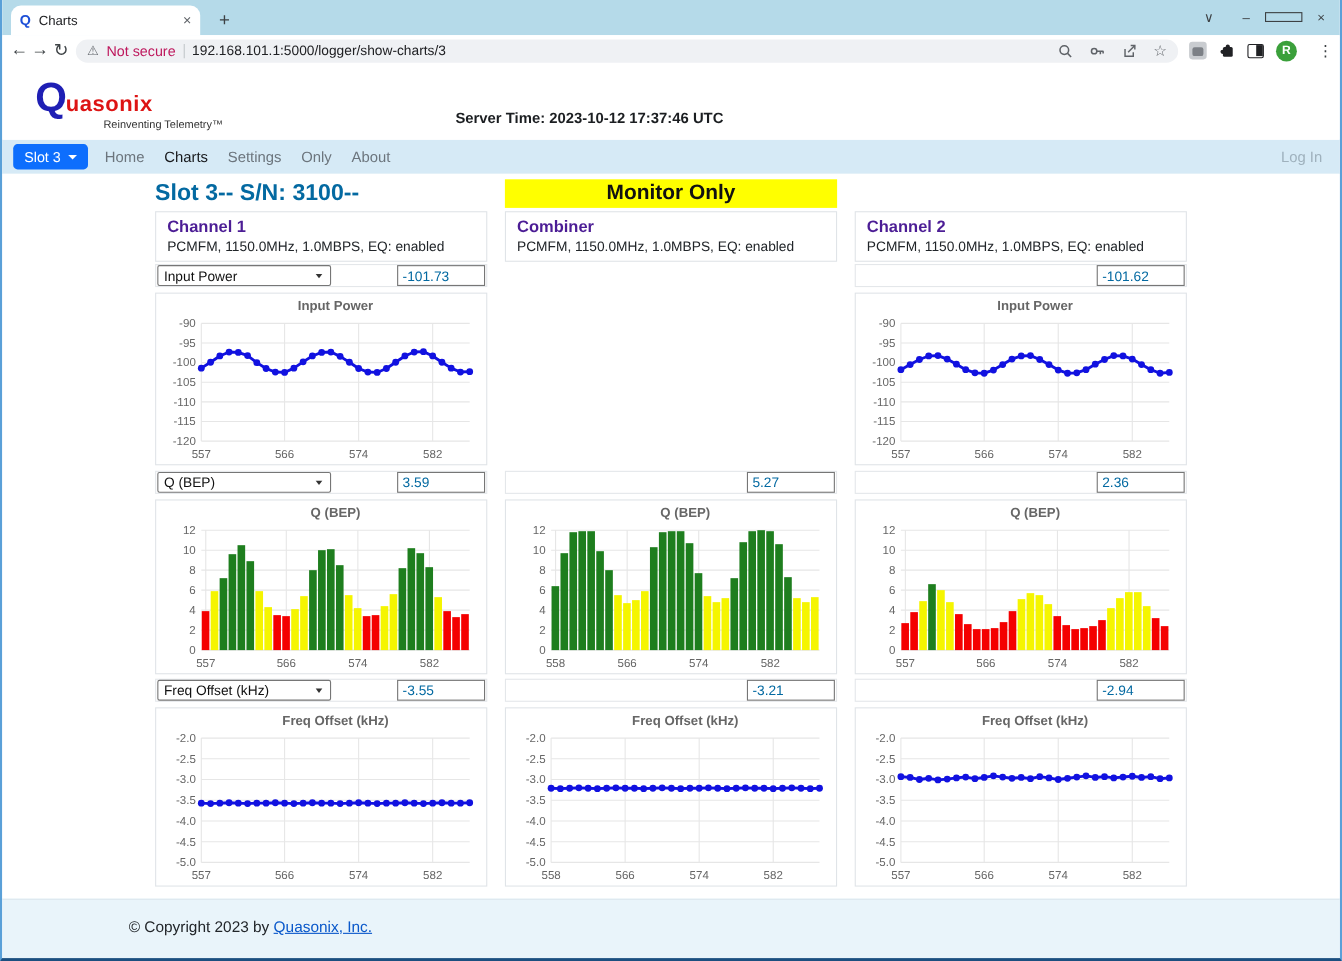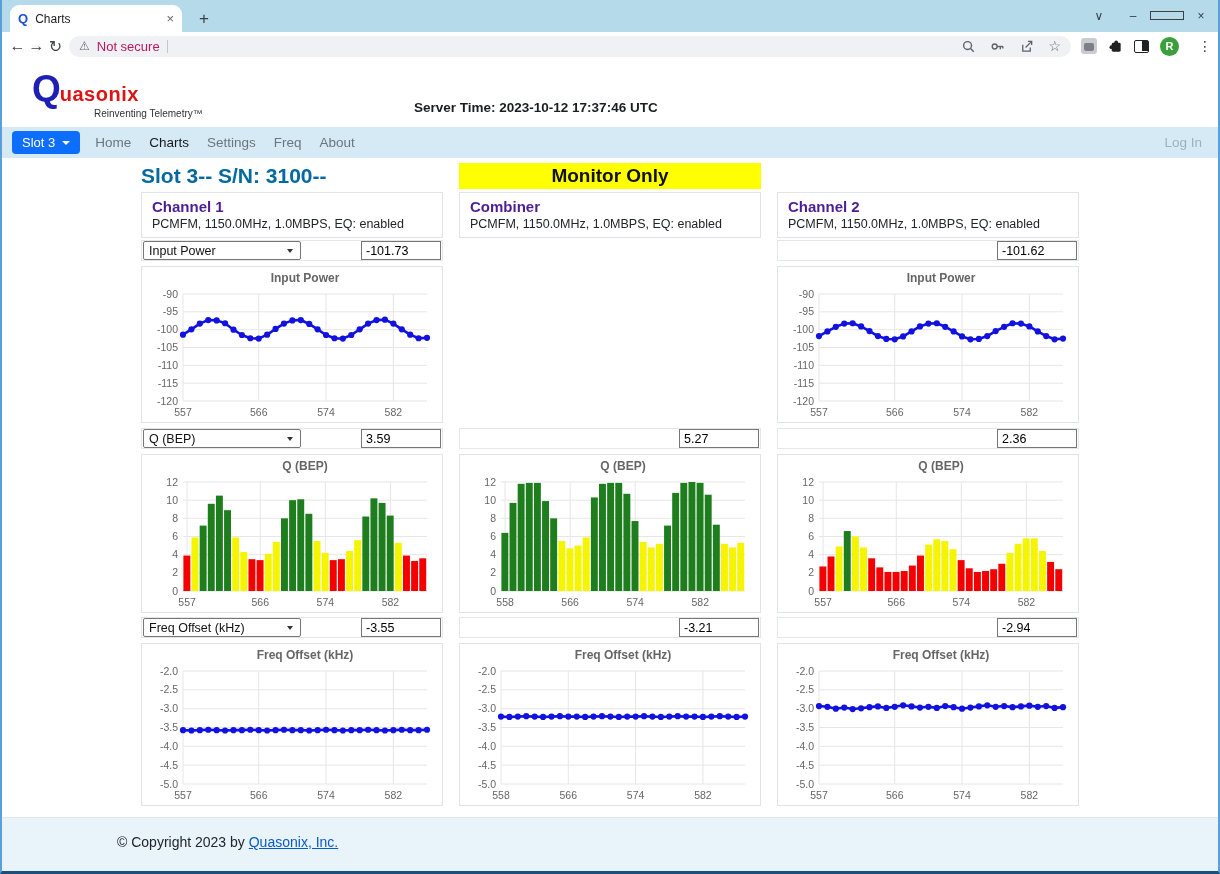--- a/index.html
+++ b/index.html
@@ -67,21 +67,21 @@
   .card { background:#fff; border:1px solid #e0e4e8; }
   .head { height:46px; margin-bottom:2px; }
   .chead { font-size:15px; font-weight:700; color:#4c1d95; padding:5px 10px 1px; }
   .csub { font-size:12.5px; color:#212529; padding:1px 10px; }
   .selrow { border:1px solid #e4e7ea; height:21px; margin-bottom:5px; display:flex; align-items:center;
             justify-content:space-between; padding:0 1px; background:#fff; }
   .selrow.noselect { justify-content:flex-end; }
   .fakeselect { width:158px; height:19px; border:1px solid #767676; border-radius:2px; background:#fff;
                 display:flex; align-items:center; font-size:12.5px; color:#111; padding:0 5px; justify-content:space-between; }
   .chev { width:0; height:0; border-left:3.5px solid transparent; border-right:3.5px solid transparent; border-top:4.5px solid #333; margin-right:2px; }
-  .valbox { width:80px; height:19px; border:1px solid #767676; background:#fff; font-size:12.5px; color:#000000;
+  .valbox { width:80px; height:19px; border:1px solid #767676; background:#fff; font-size:12.5px; color:#0369a1;
             padding:0 4px; font-family:"Liberation Sans",sans-serif; }
   .chartcard { margin-bottom:5px; padding:1px; }
   .chartcard.c1 { height:157px; }
   .chartcard.c2 { height:159px; margin-bottom:4px; }
   .chartcard.c3 { height:163px; }
   .spacer { height:188px; }
 
   
   .footer { height:54px; background:#e9f4fa; border-top:1px solid #dbe6ee; padding:16px 0 0 115px;
             font-size:14px; color:#212529; flex:none; }
@@ -108,20 +108,21 @@
   </div>
 
   <div class="toolbar">
     <span class="navbtn">←</span>
     <span class="navbtn">→</span>
     <span class="navbtn">↻</span>
     <div class="urlpill">
       <span class="warn">⚠</span>
       <span class="notsecure">Not secure</span>
       <span class="pilldiv"></span>
+      <span class="urltext">192.168.101.1:5000/logger/show-charts/3</span>
       <span class="pill-icons">
         <svg class="xicon" viewBox="0 0 16 16">
             <circle cx="7" cy="7" r="4.2" fill="none" stroke="#5f6368" stroke-width="1.5"></circle>
             <line x1="10.2" y1="10.2" x2="13.6" y2="13.6" stroke="#5f6368" stroke-width="1.5"></line>
           </svg>
         <svg class="xicon" viewBox="0 0 16 16">
             <circle cx="5" cy="8" r="2.6" fill="none" stroke="#5f6368" stroke-width="1.5"></circle>
             <line x1="7.6" y1="8" x2="14" y2="8" stroke="#5f6368" stroke-width="1.5"></line>
             <line x1="11" y1="8" x2="11" y2="11" stroke="#5f6368" stroke-width="1.5"></line>
             <line x1="13.7" y1="8" x2="13.7" y2="10.2" stroke="#5f6368" stroke-width="1.5"></line>
@@ -157,21 +158,21 @@
 
   <div class="navbar">
     <div class="slotbtn">
       <span>Slot 3</span>
       <span class="caret"></span>
     </div>
     <div class="navlinks">
       <span class="navlink">Home</span>
       <span class="navlink active">Charts</span>
       <span class="navlink">Settings</span>
-      <span class="navlink">Freq</span>
+      <span class="navlink">Only</span>
       <span class="navlink">About</span>
     </div>
     <span class="login">Log In</span>
   </div>
 
   <div class="content">
     <div class="inner">
       <div class="titlerow">
         <div class="pagetitle">Slot 3-- S/N: 3100--</div>
         <div class="banner">Monitor Only</div>

